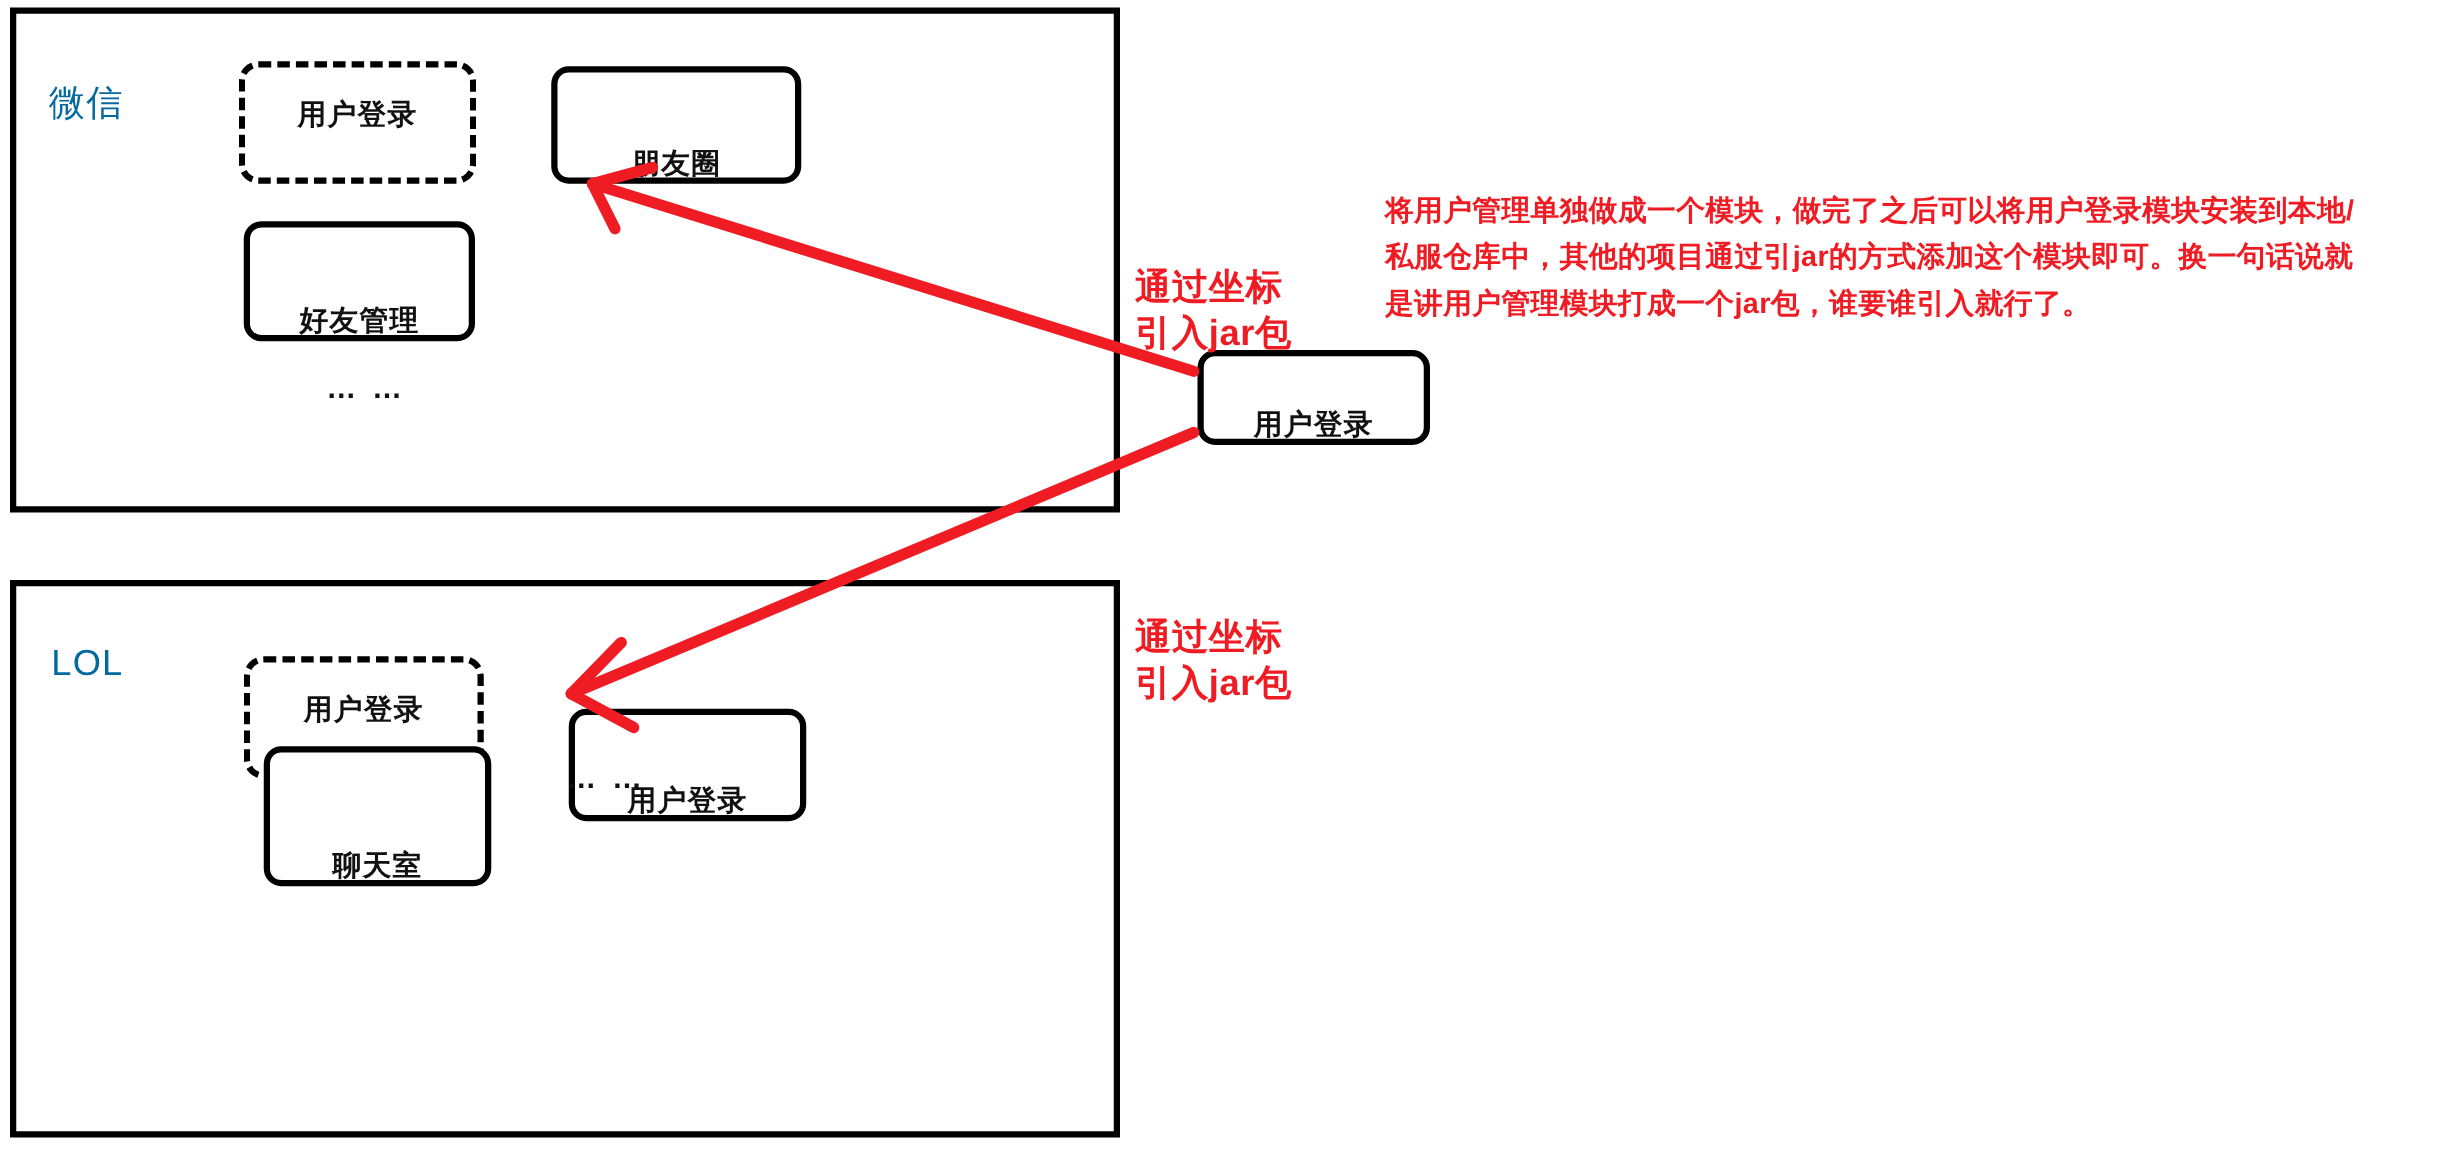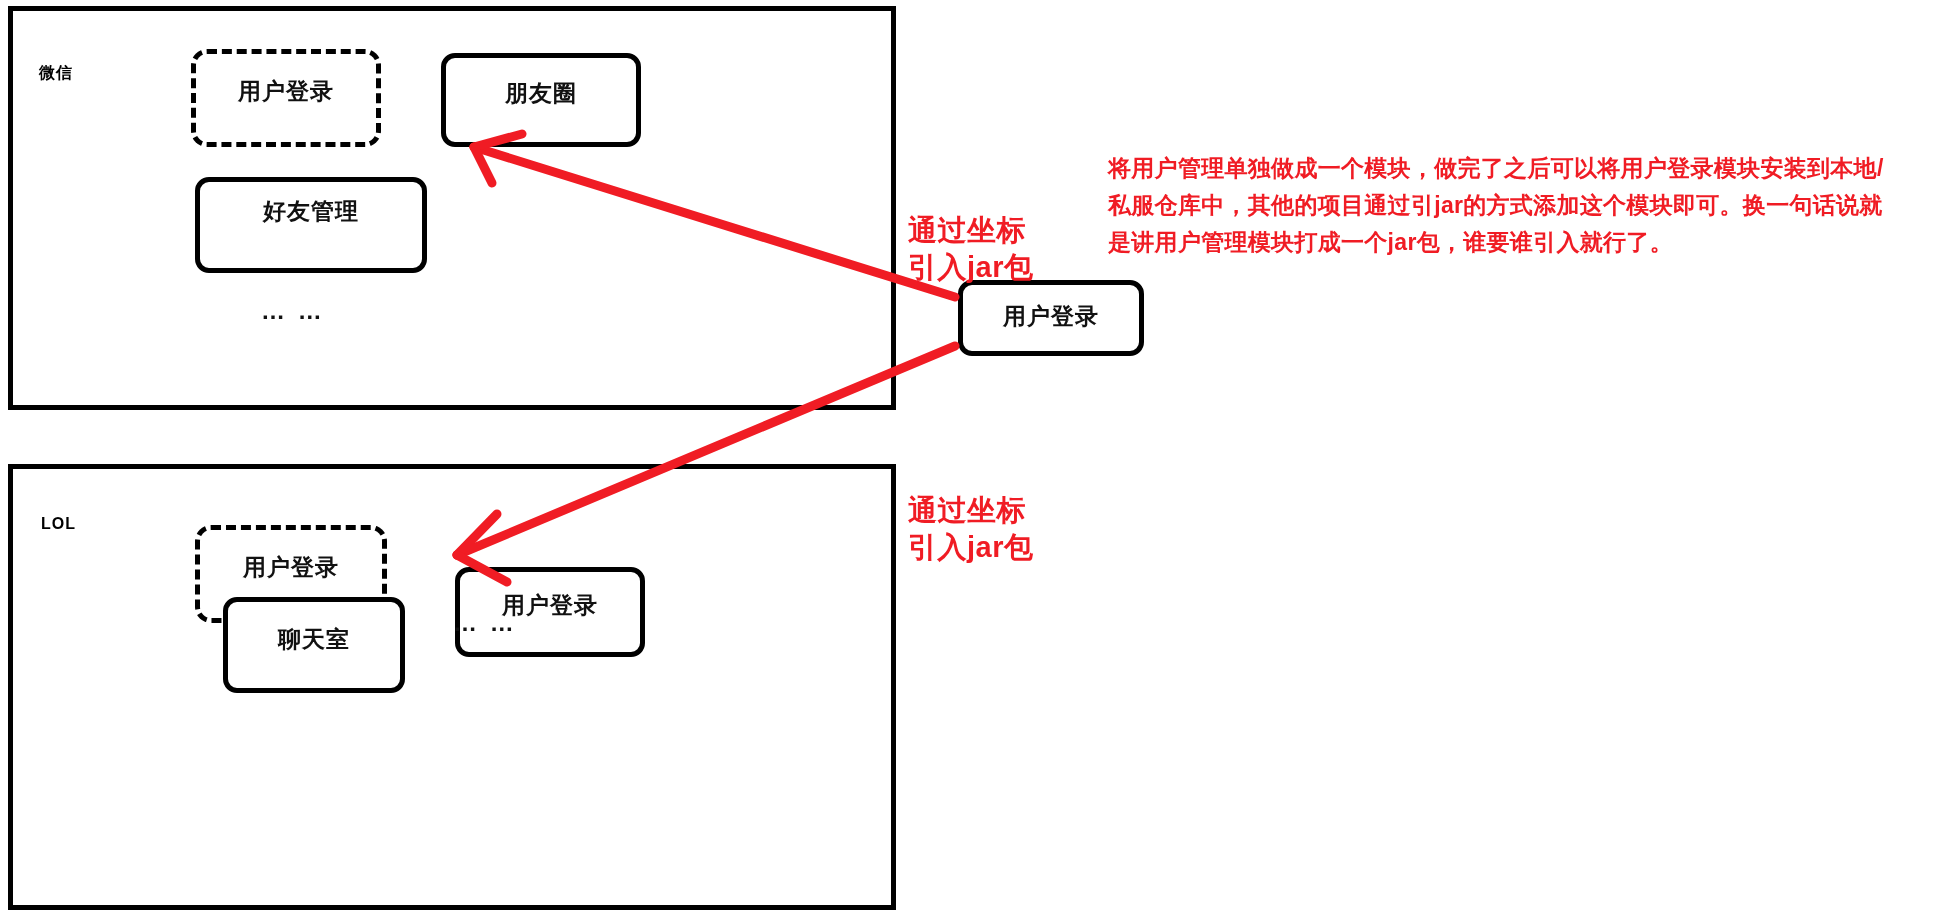--- a/index.html
+++ b/index.html
@@ -20,23 +20,23 @@
     position: absolute;
     box-sizing: border-box;
     border: 5px solid #000000;
     background: #ffffff;
   }
   #wechat-container { left: 8px;  top: 6px;   width: 888px; height: 404px; }
   #lol-container   { left: 8px;  top: 464px;  width: 888px; height: 446px; }
 
   .app-label {
     position: absolute;
-    font-weight: bold;
-    font-size: 16px;
-    color: #000000;
+    font-weight: normal;
+    font-size: 29px;
+    color: #0369a1;
     letter-spacing: 1px;
     white-space: nowrap;
   }
 
   
   .module {
     position: absolute;
     box-sizing: border-box;
     border: 5px solid #000000;
     border-radius: 14px;
@@ -57,21 +57,21 @@
     letter-spacing: 1px;
     white-space: nowrap;
     line-height: 1;
   }
   
   .module.dashed {
     align-items: flex-start;
     padding-top: 26px;
   }
   .module.label-top {
-    align-items: flex-start;
+    align-items: flex-end;
     padding-top: 2px;
   }
 
   
   .ellipsis {
     position: absolute;
     font-weight: bold;
     font-size: 24px;
     color: #111111;
     letter-spacing: 3px;
@@ -124,41 +124,41 @@
     <div class="app-label" style="left:26px; top:52px;">微信</div>
 
     <div class="module dashed" style="left:178px; top:38px; width:190px; height:98px;">
       <span class="module-label">用户登录</span>
     </div>
 
     <div class="module label-top" style="left:428px; top:42px; width:200px; height:94px;">
       <span class="module-label" style="padding-top:22px;">朋友圈</span>
     </div>
 
-    <div class="module label-top" style="left:182px; top:166px; width:232px; height:96px;">
+    <div class="module label-top" style="left:182px; top:166px; width:185px; height:96px;">
       <span class="module-label" style="padding-top:16px;">好友管理</span>
     </div>
 
 
     <div class="ellipsis" style="left:248px; top:286px;">…  …</div>
   </div>
 
   <div class="app-container" id="lol-container">
 
     <div class="app-label" style="left:28px; top:46px;">LOL</div>
 
     <div class="module dashed" style="left:182px; top:56px; width:192px; height:98px;">
       <span class="module-label">用户登录</span>
     </div>
 
     <div class="module label-top" style="left:442px; top:98px; width:190px; height:90px;">
       <span class="module-label" style="padding-top:20px;">用户登录</span>
     </div>
 
-    <div class="module label-top" style="left:210px; top:128px; width:182px; height:96px; top:128px;">
+    <div class="module label-top" style="left:198px; top:128px; width:182px; height:112px; top:128px;">
       <span class="module-label" style="padding-top:24px;">聊天室</span>
     </div>
 
     <div class="ellipsis" style="left:440px; top:140px;">…  …</div>
   </div>
 
   <div class="module label-top" style="left:958px; top:280px; width:186px; height:76px;">
     <span class="module-label" style="padding-top:18px;">用户登录</span>
   </div>
 

